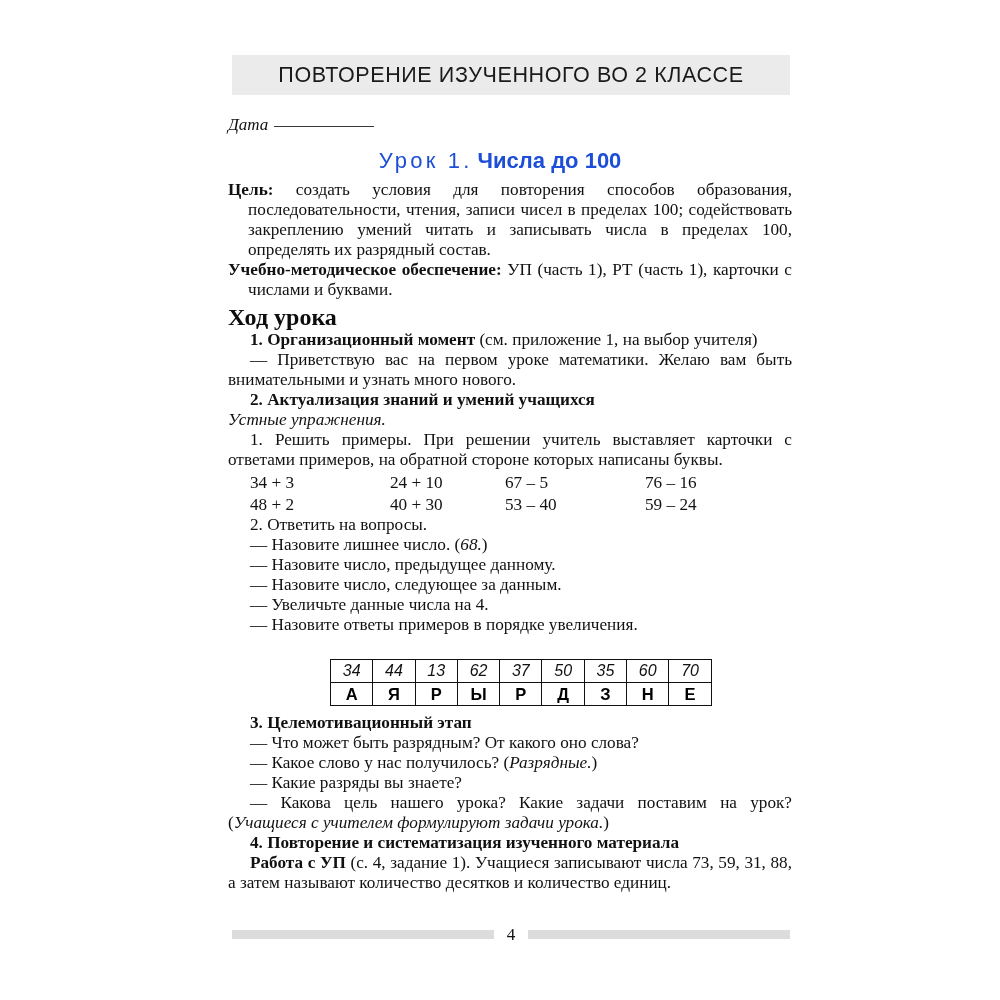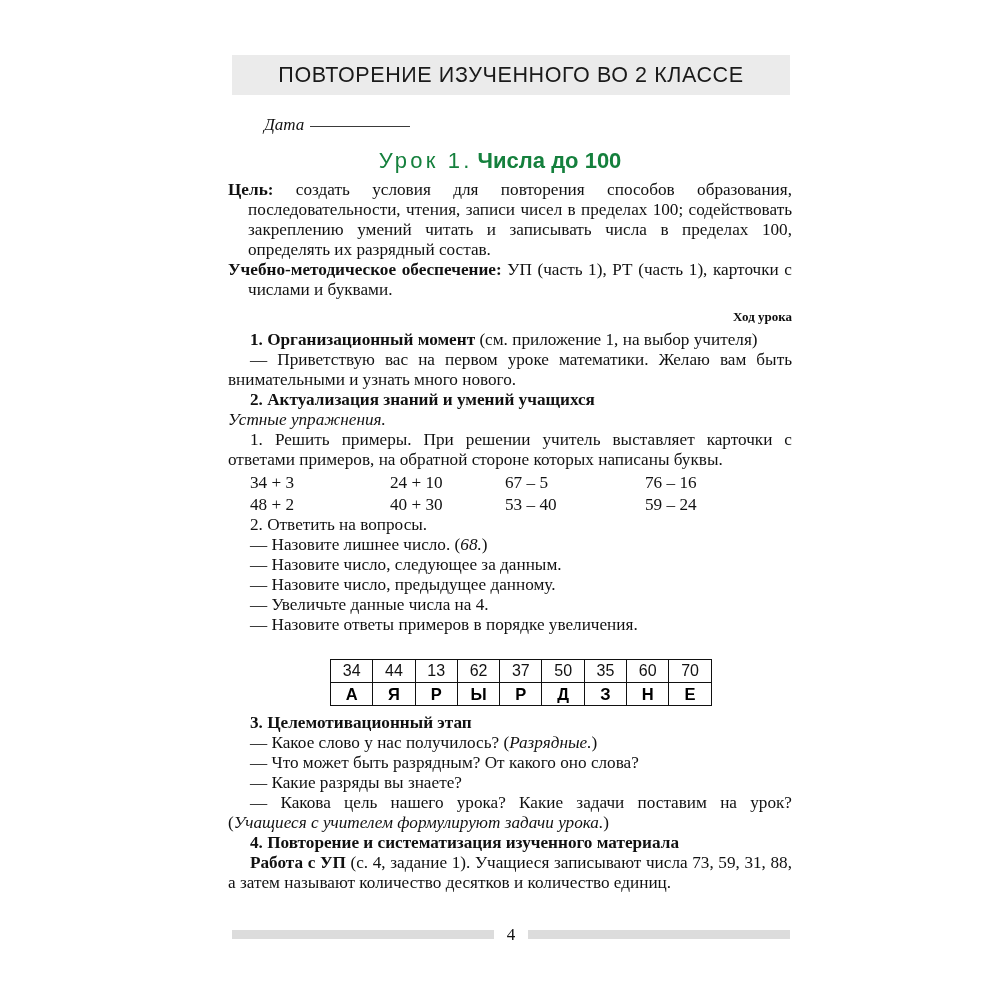--- a/index.html
+++ b/index.html
@@ -44,21 +44,20 @@
     white-space: nowrap;
   }
 
   
   .date-row {
     position: absolute;
     left: 228px;
     top: 115px;
     display: flex;
     align-items: baseline;
-    margin-left: 36px;
   }
   .date-label {
     font-style: italic;
     font-size: 17px;
     color: #111;
   }
   .date-rule {
     display: inline-block;
     width: 100px;
     margin-left: 6px;
@@ -70,21 +69,21 @@
 
   
   .lesson-title {
     position: absolute;
     left: 0;
     top: 148px;
     width: 1000px;
     text-align: center;
     font-family: "Liberation Sans", "DejaVu Sans", sans-serif;
     font-size: 22px;
-    color: #15803d;
+    color: #1d4ed8;
     white-space: nowrap;
   }
   .lesson-title .lt-num {
     font-weight: 400;
     letter-spacing: 3.2px;
   }
   .lesson-title .lt-name {
     font-weight: 700;
     letter-spacing: 0px;
     margin-left: 5px;
@@ -120,22 +119,22 @@
   }
   b, .b {
     font-weight: 700;
   }
   i, .i {
     font-style: italic;
   }
 
   .center-head {
     margin: 6px 0 2px 0;
-    text-align: right;
-    font-size: 13px;
+    text-align: left;
+    font-size: 24px;
     font-weight: 700;
     line-height: 22px;
   }
 
   
   .examples {
     margin: 2px 0 0 0;
   }
   .ex-row {
     display: block;
@@ -170,20 +169,21 @@
     border: 1.4px solid #111;
     text-align: center;
     vertical-align: middle;
     padding: 0;
   }
   table.codetable tr.nums td {
     font-family: "Liberation Sans", "DejaVu Sans", sans-serif;
     font-size: 16px;
     font-weight: 400;
     color: #111;
+    font-style: italic;
   }
   table.codetable tr.letters td {
     font-family: "Liberation Sans", "DejaVu Sans", sans-serif;
     font-size: 16.5px;
     font-weight: 700;
     color: #000;
   }
 
   
   .footer {
@@ -256,22 +256,22 @@
         <span class="ex-cell ex-c1">40 + 30</span>
         <span class="ex-cell ex-c2">53 – 40</span>
         <span class="ex-cell ex-c3">59 – 24</span>
       </div>
     </div>
 
     <p class="para indent">2. Ответить на вопросы.</p>
 
     <p class="para indent"><span>— Назовите лишнее число. (</span><i>68.</i><span>)</span></p>
 
+    <p class="para indent">— Назовите число, предыдущее данному.</p>
     <p class="para indent">— Назовите число, следующее за данным.</p>
-    <p class="para indent">— Назовите число, предыдущее данному.</p>
     <p class="para indent">— Увеличьте данные числа на 4.</p>
     <p class="para indent">— Назовите ответы примеров в порядке увеличения.</p>
 
   </div>
 
   <div class="table-wrap">
     <table class="codetable">
       <tbody>
           <tr class="nums">
         <td>34</td>
@@ -296,23 +296,23 @@
         <td>Е</td>
       </tr>
     </tbody>
       </table>
   </div>
 
   <div class="content" style="top:713px;">
 
     <p class="para indent"><b>3. Целемотивационный этап</b></p>
 
+    <p class="para indent">— Что может быть разрядным? От какого оно слова?</p>
+
     <p class="para indent"><span>— Какое слово у нас получилось? (</span><i>Разрядные.</i><span>)</span></p>
-
-    <p class="para indent">— Что может быть разрядным? От какого оно слова?</p>
     <p class="para indent">— Какие разряды вы знаете?</p>
 
     <p class="para indent"><span>— Какова цель нашего урока? Какие задачи поставим на урок? (</span><i>Учащиеся с учителем формулируют задачи урока.</i><span>)</span></p>
 
     <p class="para indent"><b>4. Повторение и систематизация изученного материала</b></p>
 
     <p class="para indent"><b>Работа с УП</b><span> (с. 4, задание 1). Учащиеся записывают числа 73, 59, 31, 88, а затем называют количество десятков и количество единиц.</span></p>
 
   </div>
 

